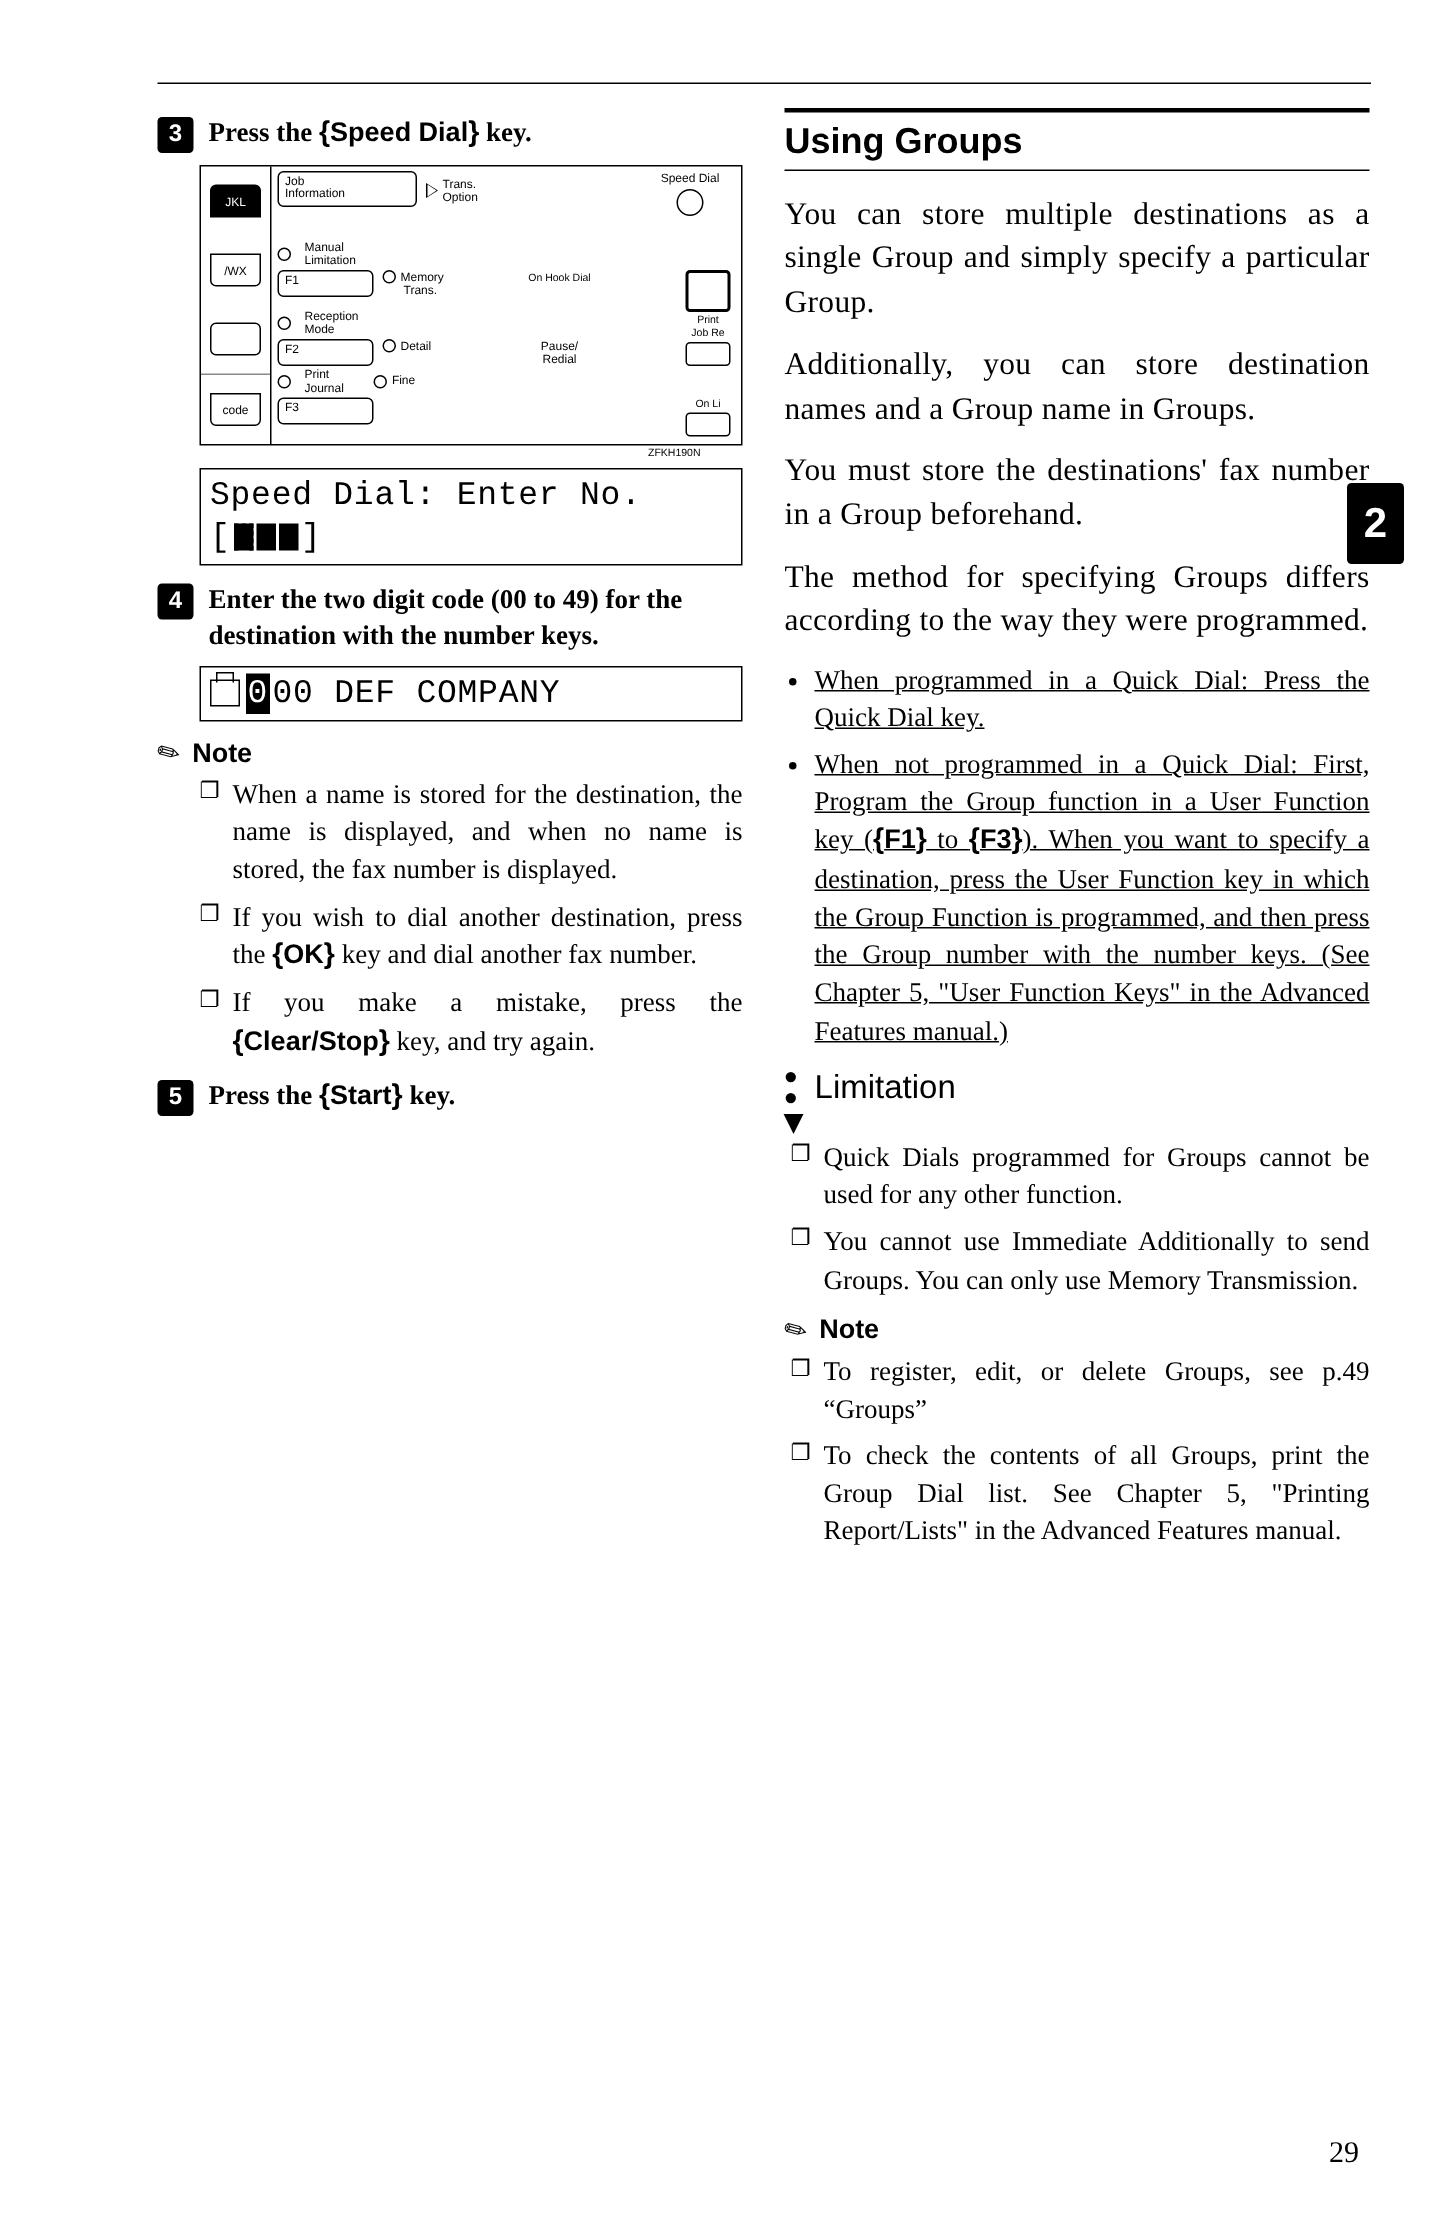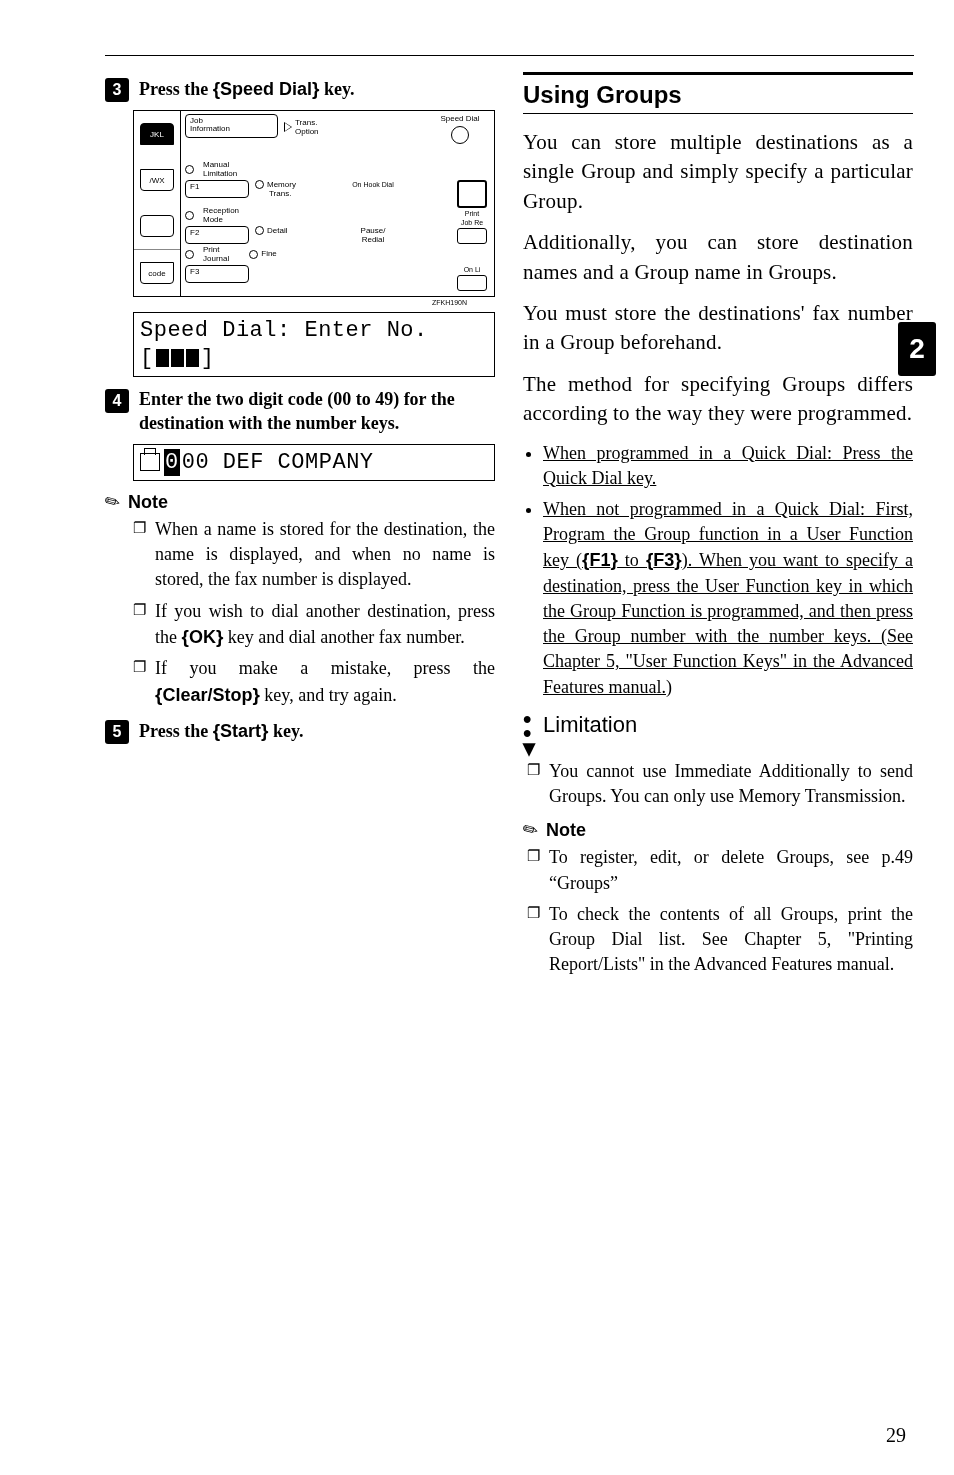--- a/index.html
+++ b/index.html
@@ -520,20 +520,21 @@
         <li>
           <span>When not programmed in a Quick Dial: First, Program the Group function in a User Function key (</span><span class="bracket">{</span><span style="font-family:Arial,Helvetica,sans-serif;font-weight:bold">F1</span><span class="bracket">}</span><span> to </span><span class="bracket">{</span><span style="font-family:Arial,Helvetica,sans-serif;font-weight:bold">F3</span><span class="bracket">}</span><span>). When you want to specify a destination, press the User Function key in which the Group Function is programmed, and then press the Group number with the number keys. (See Chapter 5, "User Function Keys" in the Advanced Features manual.)</span>
         </li>
       </ul>
 
       <div class="limit-head">
         <span class="licon">•<br>•<br>▾</span>
         <span class="lh">Limitation</span>
       </div>
       <ul class="boxlist" style="padding-left:4px">
+        <li>Quick Dials programmed for Groups cannot be used for any other function.</li>
         <li>You cannot use Immediate Additionally to send Groups. You can only use Memory Transmission.</li>
       </ul>
 
       <div class="note-head">
         <span class="pencil">✎</span>
         <span class="nh">Note</span>
       </div>
       <ul class="boxlist" style="padding-left:4px">
         <li>To register, edit, or delete Groups, see p.49 “Groups”</li>
         <li>To check the contents of all Groups, print the Group Dial list. See Chapter 5, "Printing Report/Lists" in the Advanced Features manual.</li>

